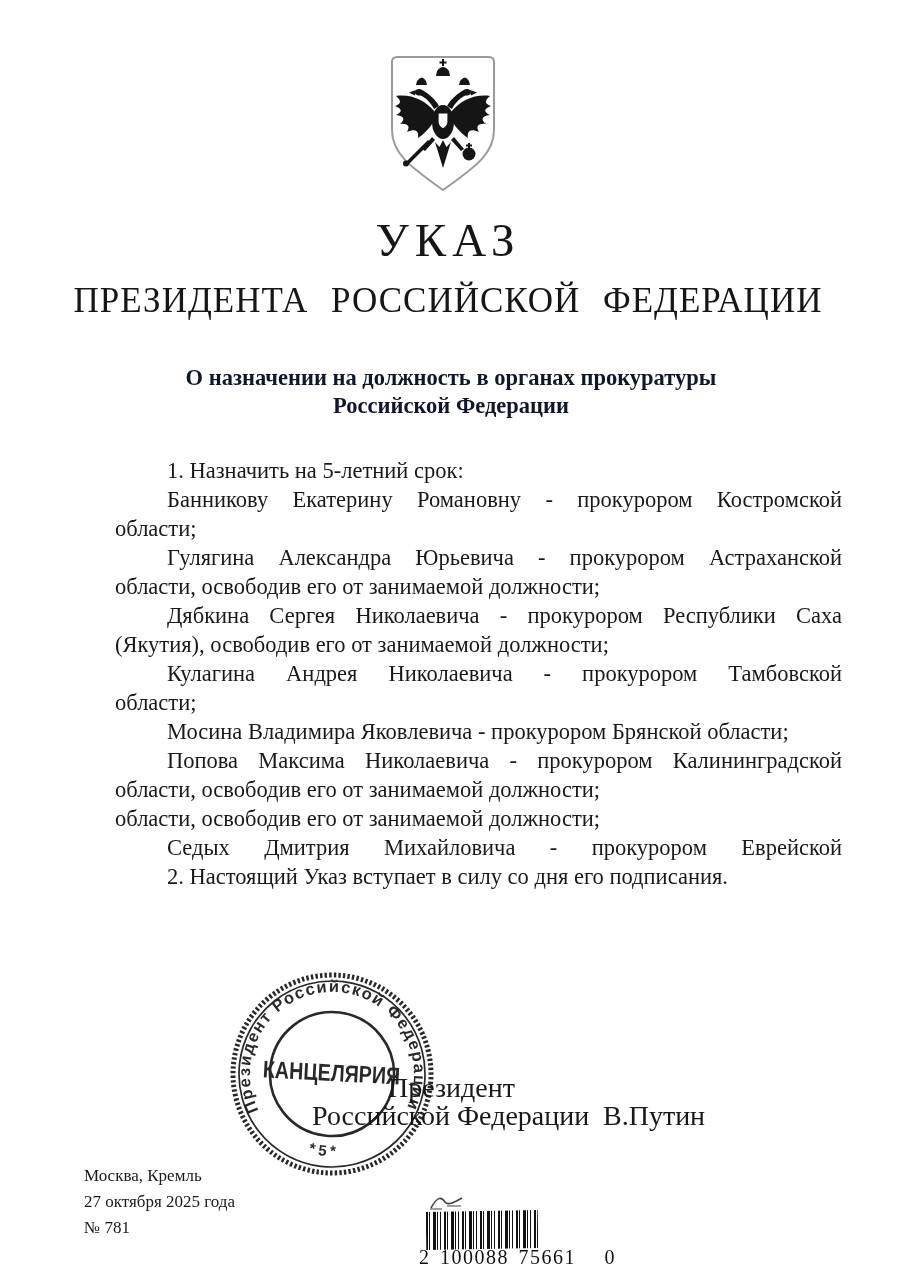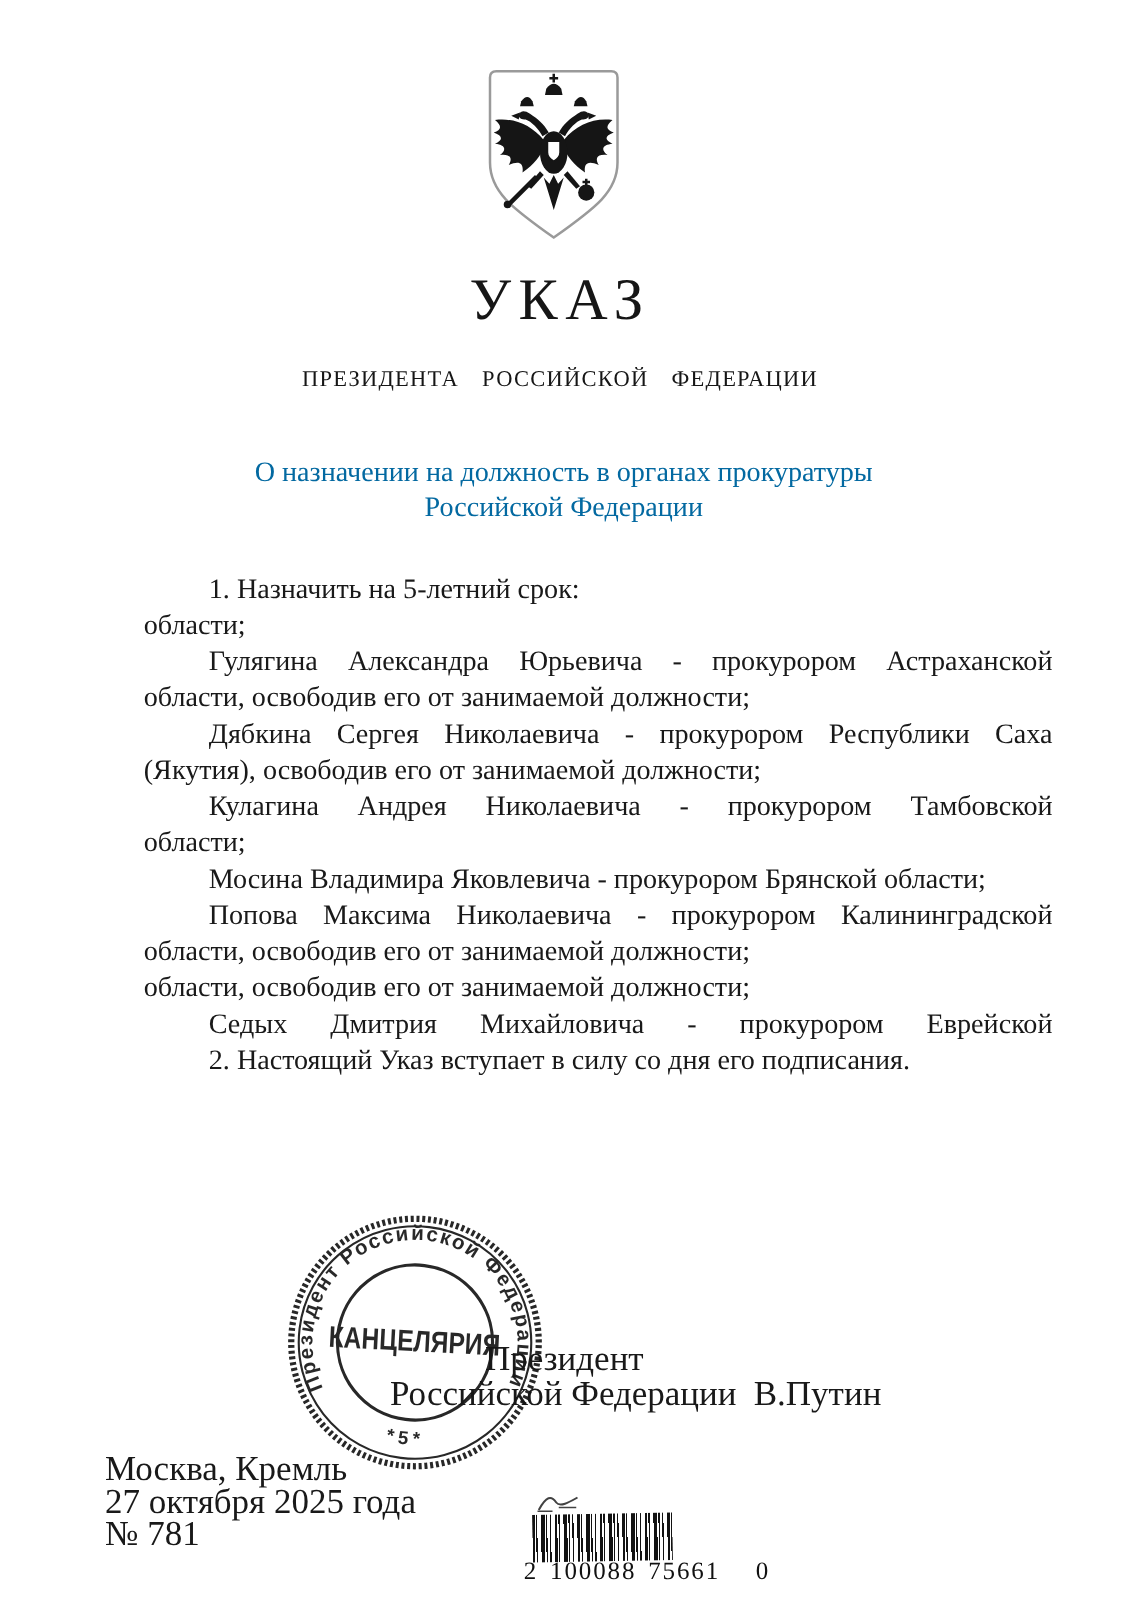--- a/index.html
+++ b/index.html
@@ -9,41 +9,41 @@
   }
   
   .emblem{position:absolute;left:383px;top:50px;width:120px;height:147px;}
   
   .decree-title{
     position:absolute;top:213px;left:0;width:896px;text-align:center;
     font-size:47px;letter-spacing:6px;color:#161616;
   }
   .issuer-title{
     position:absolute;top:281px;left:0;width:896px;text-align:center;
-    font-size:18px;letter-spacing:1px;word-spacing:13px;color:#161616;margin-top:12px;
+    font-size:35px;letter-spacing:1px;word-spacing:13px;color:#161616;
   }
   .subject{
     position:absolute;top:364px;left:121px;width:660px;text-align:center;
-    font-weight:normal;font-size:22.5px;line-height:28px;color:#0369a1;
+    font-weight:bold;font-size:22.5px;line-height:28px;color:#0f172a;
   }
   
   .body{position:absolute;left:83px;top:456px;width:727px;font-size:22.5px;color:#191919;margin-left:32px;}
   .line{height:29px;line-height:29px;white-space:normal;}
   .ind{text-indent:52px;}
   .jf{text-align:justify;text-align-last:justify;}
   
   .sig{position:absolute;font-size:28px;color:#191919;white-space:nowrap;}
   .sig-post1{left:388px;top:1072px;}
   .sig-post2{left:312px;top:1100px;}
   .sig-name{left:603px;top:1100px;}
   
   .stamp{position:absolute;left:226px;top:968px;width:212px;height:212px;opacity:.92;}
   .stamp text{font-family:"Liberation Sans","DejaVu Sans",sans-serif;}
   
-  .footer{position:absolute;left:84px;top:1163px;font-size:28px;line-height:26px;color:#191919;}
+  .footer{position:absolute;left:84px;top:1163px;font-size:17px;line-height:26px;color:#191919;}
   
   .barcode{
     position:absolute;left:426px;top:1211px;width:112px;height:38px;
     transform:rotate(-1deg);opacity:.93;
     background:repeating-linear-gradient(90deg,
       #000 0 2px,#fff 2px 3px,#000 3px 4px,#fff 4px 7px,
       #000 7px 10px,#fff 10px 11px,#000 11px 12px,#fff 12px 14px,
       #000 14px 15px,#fff 15px 18px);
   }
   .barcode-digits{
@@ -96,20 +96,21 @@
 
   <div class="decree-title">УКАЗ</div>
   <div class="issuer-title">ПРЕЗИДЕНТА РОССИЙСКОЙ ФЕДЕРАЦИИ</div>
   <div class="subject">
     <div>О назначении на должность в органах прокуратуры</div>
     <div>Российской Федерации</div>
   </div>
 
   <div class="body">
     <div class="line ind">1. Назначить на 5-летний срок:</div>
+    <div class="line ind jf">Банникову Екатерину Романовну - прокурором Костромской</div>
     <div class="line">области;</div>
     <div class="line ind jf">Гулягина Александра Юрьевича - прокурором Астраханской</div>
     <div class="line">области, освободив его от занимаемой должности;</div>
     <div class="line ind jf">Дябкина Сергея Николаевича - прокурором Республики Саха</div>
     <div class="line">(Якутия), освободив его от занимаемой должности;</div>
     <div class="line ind jf">Кулагина Андрея Николаевича - прокурором Тамбовской</div>
     <div class="line">области;</div>
     <div class="line ind">Мосина Владимира Яковлевича - прокурором Брянской области;</div>
     <div class="line ind jf">Попова Максима Николаевича - прокурором Калининградской</div>
     <div class="line">области, освободив его от занимаемой должности;</div>

